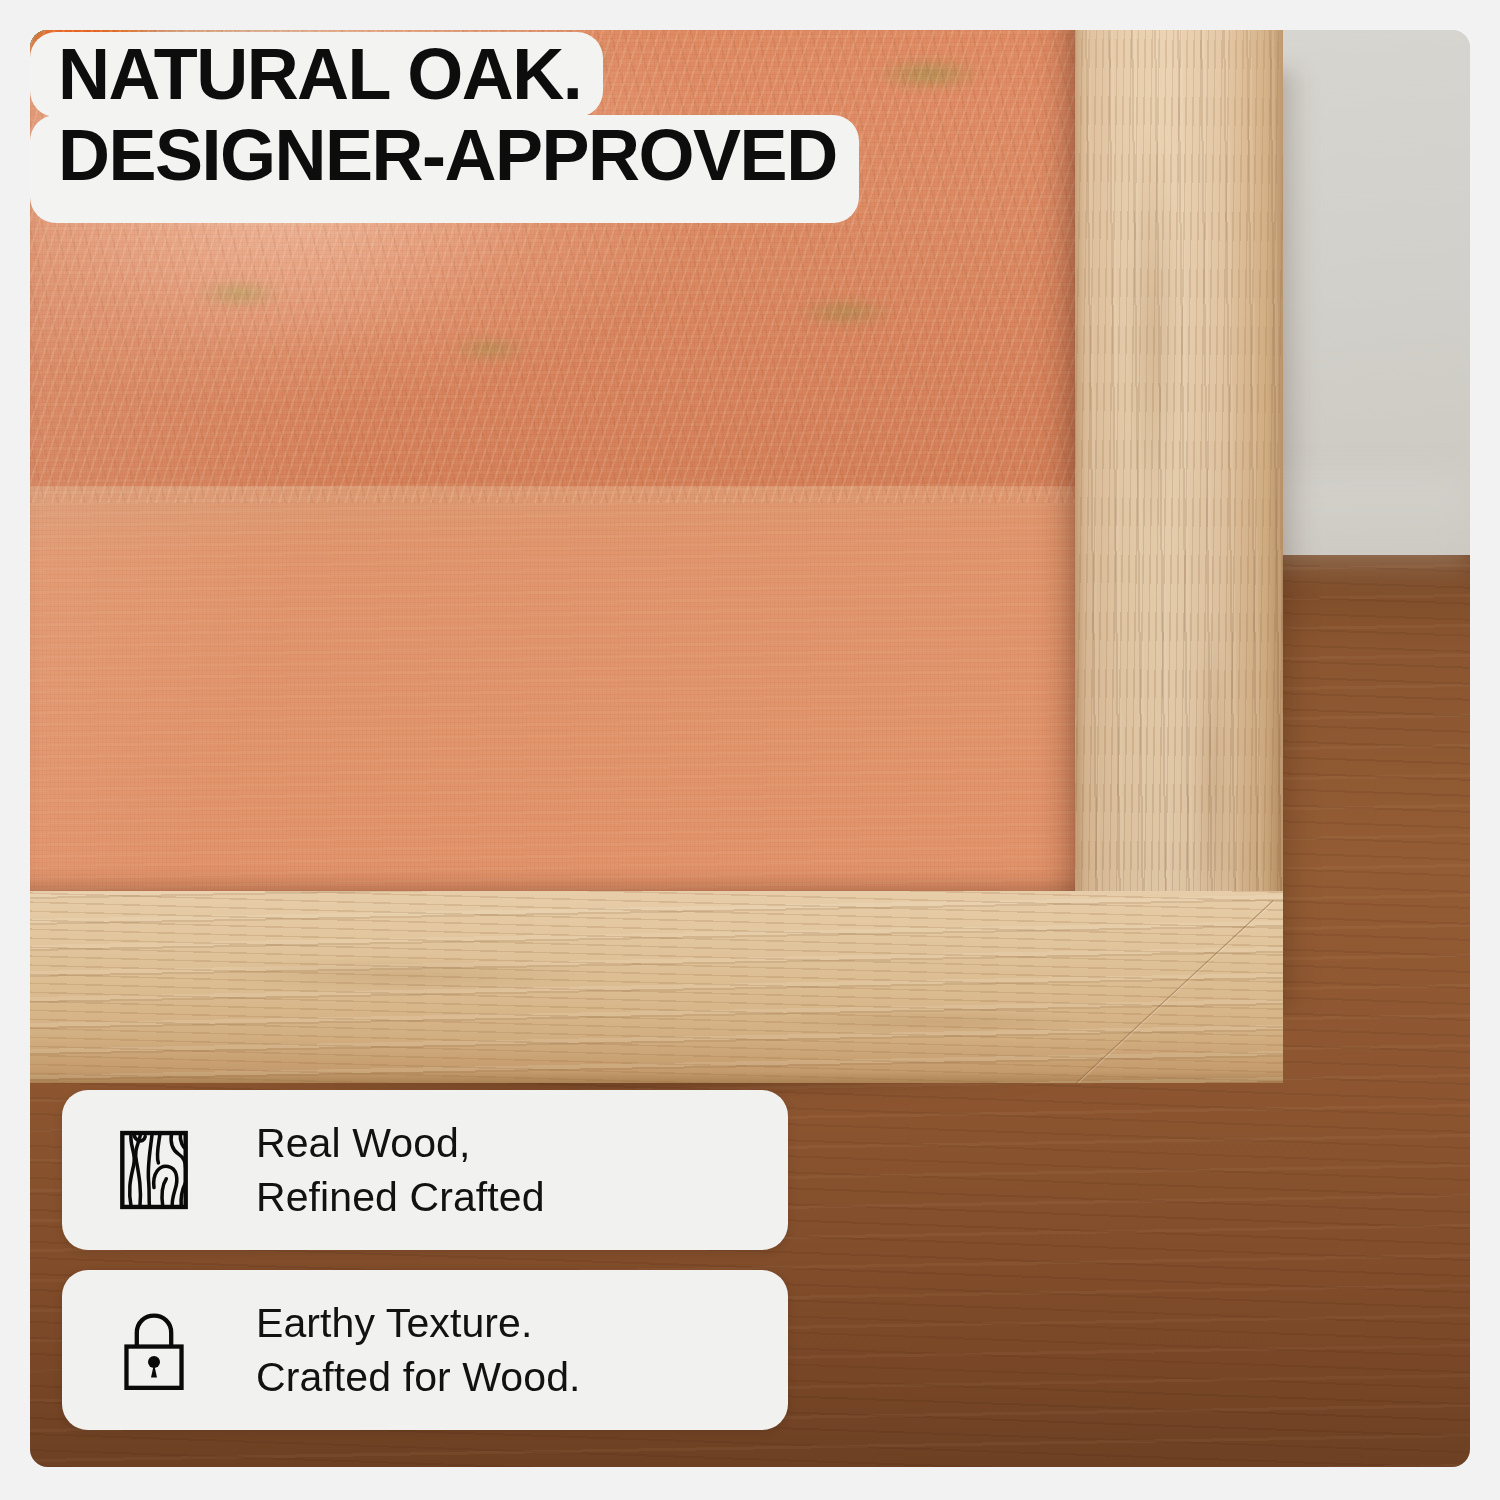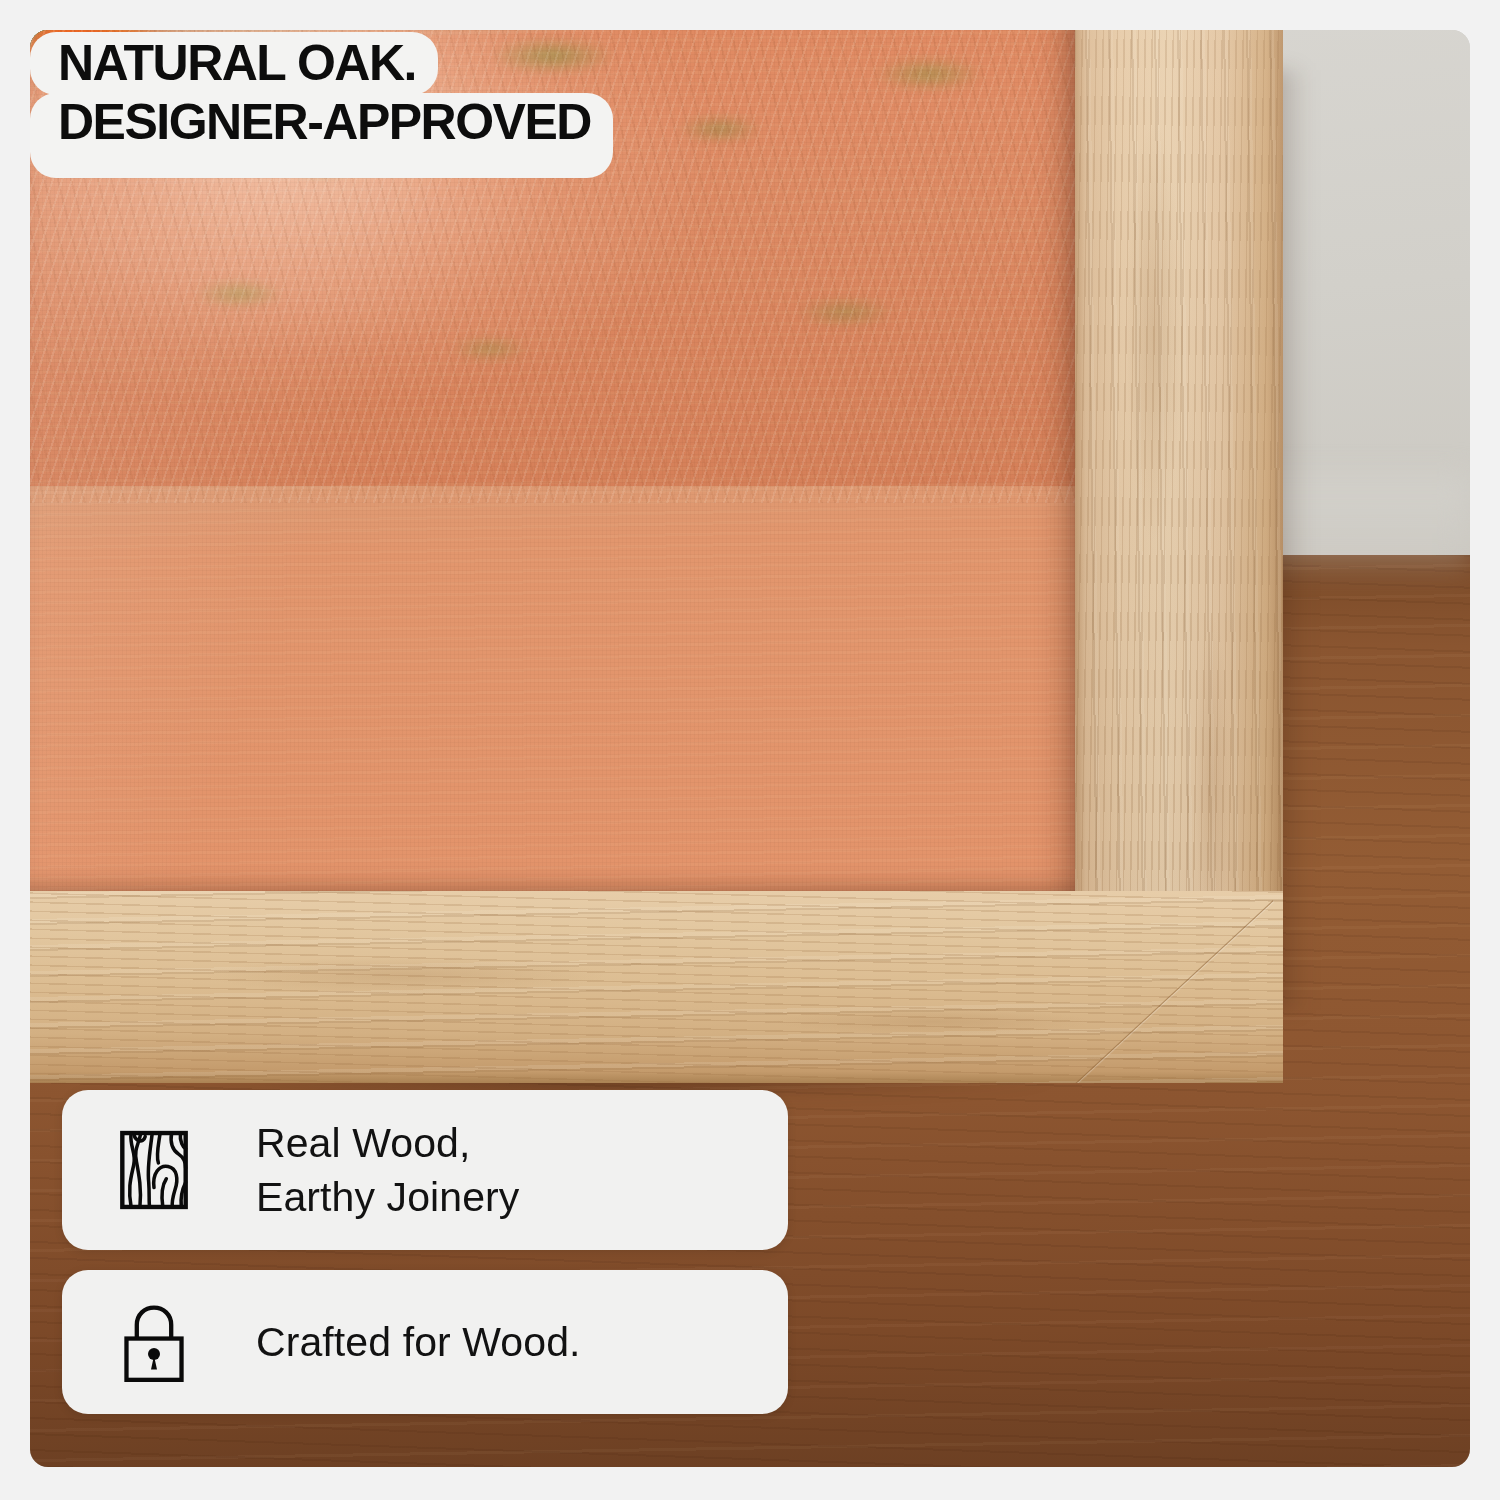--- a/index.html
+++ b/index.html
@@ -274,21 +274,21 @@
 
   
   #headline{
     position:absolute; left:30px; top:32px; z-index:40;
     display:flex; flex-direction:column; align-items:flex-start;
   }
   .pill{
     background:#f3f3f2;
     border-radius:26px;
     padding:6px 22px 10px 28px;
-    font-size:50px;
+    font-size:72px;
     line-height:1.02;
     font-weight:700;
     letter-spacing:-1.5px;
     color:#0d0d0d;
     white-space:nowrap;
   }
   .pill.l1{ border-radius:26px 26px 26px 26px; padding-bottom:6px; }
   .pill.l2{ margin-top:-2px; padding-top:4px; padding-bottom:30px; }
 
   
@@ -392,34 +392,35 @@
         <path d="M57 8 C55 22, 52 34, 55 42" fill="none" stroke="#0a0a0a" stroke-width="4" stroke-linecap="round"></path>
         <path d="M50 70 C48 54, 56 44, 66 46 C76 48, 78 60, 74 72 C71 82, 70 88, 71 92" fill="none" stroke="#0a0a0a" stroke-width="4" stroke-linecap="round"></path>
         <path d="M60 92 C58 78, 60 66, 64 60" fill="none" stroke="#0a0a0a" stroke-width="4" stroke-linecap="round"></path>
         <path d="M70 8 C68 20, 72 28, 78 32 C84 36, 86 42, 86 48" fill="none" stroke="#0a0a0a" stroke-width="4" stroke-linecap="round"></path>
         <path d="M80 8 C79 18, 83 24, 86 26" fill="none" stroke="#0a0a0a" stroke-width="4" stroke-linecap="round"></path>
         <path d="M86 64 C82 72, 80 82, 81 92" fill="none" stroke="#0a0a0a" stroke-width="4" stroke-linecap="round"></path>
       </svg>
     </div>
     <div class="btext">
       <span class="ln">Real Wood,</span>
-      <span class="ln">Earthy Joinery</span>
+      <span class="ln">Refined Crafted</span>
     </div>
   </div>
 
   <div class="badge">
     <div class="bicon">
       <svg viewBox="0 0 100 100" width="86" height="86" aria-hidden="true">
         <path d="M30 46 V30 C30 18, 39 10, 50 10 C61 10, 70 18, 70 30 V46" fill="none" stroke="#0a0a0a" stroke-width="5"></path>
         <rect x="18" y="46" width="64" height="48" fill="none" stroke="#0a0a0a" stroke-width="5"></rect>
         <circle cx="50" cy="64" r="7" fill="#0a0a0a"></circle>
         <path d="M50 66 L46.5 82 H53.5 Z" fill="#0a0a0a"></path>
       </svg>
     </div>
     <div class="btext">
+      <span class="ln">Earthy Texture.</span>
       <span class="ln">Crafted for Wood.</span>
     </div>
   </div>
 </div>
 
 <div class="edge-left"></div>
 <div class="edge-right"></div>
 <div class="edge-top"></div>
 <div class="edge-bottom"></div>
 

